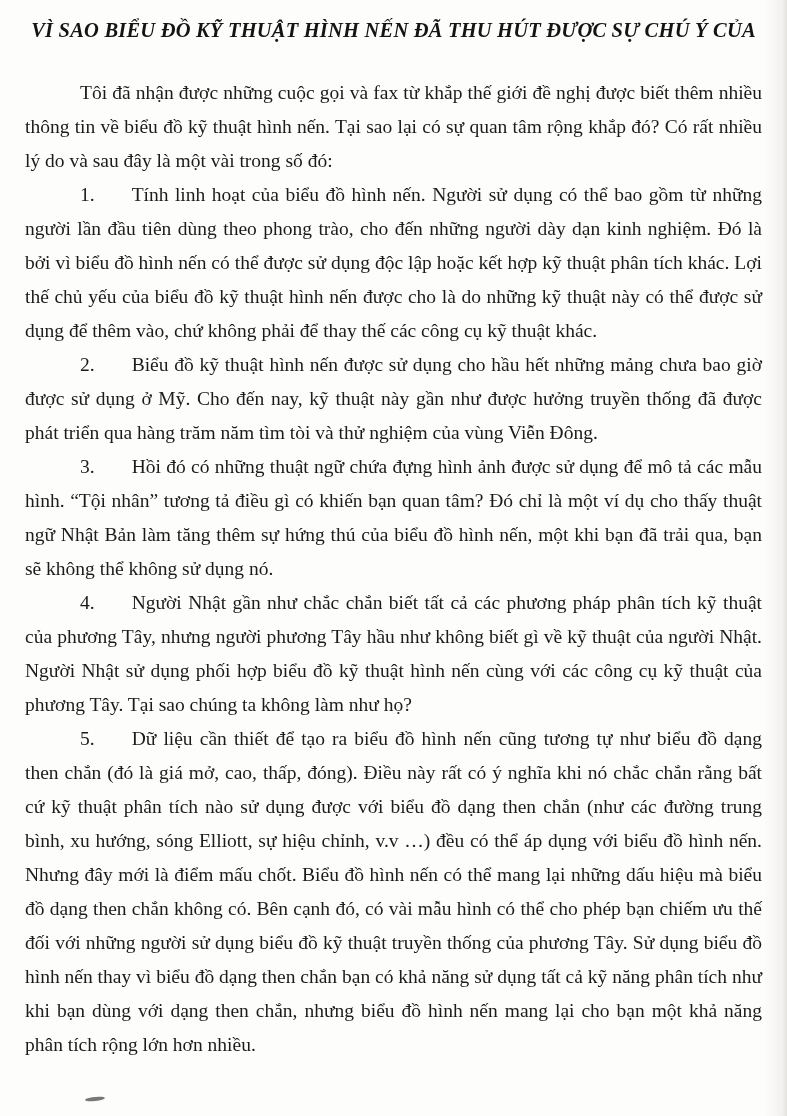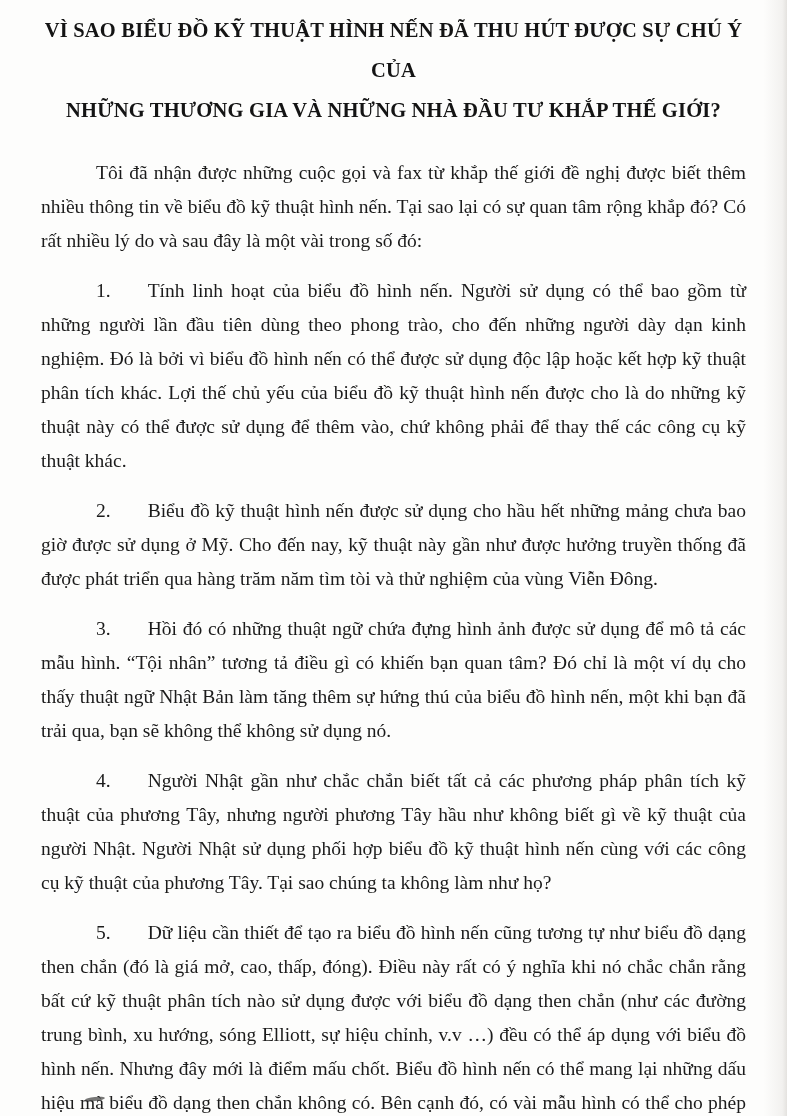--- a/index.html
+++ b/index.html
@@ -21,24 +21,25 @@
     overflow: hidden;
   }
   .title {
     margin: 0 0 26px 0;
     font-size: 20.5px;
     font-weight: bold;
     text-align: center;
     line-height: 40px;
     letter-spacing: 0.2px;
     color: #141414;
+    font-style: italic;
   }
   .title-line { display: block; }
   .para {
-    margin: 16px;
+    margin: 0;
     text-align: justify;
     text-indent: 55px;
   }
   .item-num { display: inline; }
   .tab {
     display: inline-block;
     width: 37px;
     height: 1px;
   }
   .scan-smudge {
@@ -53,21 +54,20 @@
     transform: rotate(-6deg);
   }
 </style>
 </head>
 <body>
 
 <div class="page">
 
   <h1 class="title">
     <span class="title-line">VÌ SAO BIỂU ĐỒ KỸ THUẬT HÌNH NẾN ĐÃ THU HÚT ĐƯỢC SỰ CHÚ Ý CỦA</span>
-    <span class="title-line">NHỮNG THƯƠNG GIA VÀ NHỮNG NHÀ ĐẦU TƯ KHẮP THẾ GIỚI?</span>
   </h1>
 
   <p class="para">Tôi đã nhận được những cuộc gọi và fax từ khắp thế giới đề nghị được biết thêm nhiều thông tin về biểu đồ kỹ thuật hình nến. Tại sao lại có sự quan tâm rộng khắp đó? Có rất nhiều lý do và sau đây là một vài trong số đó:</p>
 
   <p class="para"><span class="item-num">1.</span><span class="tab"></span><span>Tính linh hoạt của biểu đồ hình nến. Người sử dụng có thể bao gồm từ những người lần đầu tiên dùng theo phong trào, cho đến những người dày dạn kinh nghiệm. Đó là bởi vì biểu đồ hình nến có thể được sử dụng độc lập hoặc kết hợp kỹ thuật phân tích khác. Lợi thế chủ yếu của biểu đồ kỹ thuật hình nến được cho là do những kỹ thuật này có thể được sử dụng để thêm vào, chứ không phải để thay thế các công cụ kỹ thuật khác.</span></p>
 
   <p class="para"><span class="item-num">2.</span><span class="tab"></span><span>Biểu đồ kỹ thuật hình nến được sử dụng cho hầu hết những mảng chưa bao giờ được sử dụng ở Mỹ. Cho đến nay, kỹ thuật này gần như được hưởng truyền thống đã được phát triển qua hàng trăm năm tìm tòi và thử nghiệm của vùng Viễn Đông.</span></p>
 
   <p class="para"><span class="item-num">3.</span><span class="tab"></span><span>Hồi đó có những thuật ngữ chứa đựng hình ảnh được sử dụng để mô tả các mẫu hình. “Tội nhân” tương tả điều gì có khiến bạn quan tâm? Đó chỉ là một ví dụ cho thấy thuật ngữ Nhật Bản làm tăng thêm sự hứng thú của biểu đồ hình nến, một khi bạn đã trải qua, bạn sẽ không thể không sử dụng nó.</span></p>
 

